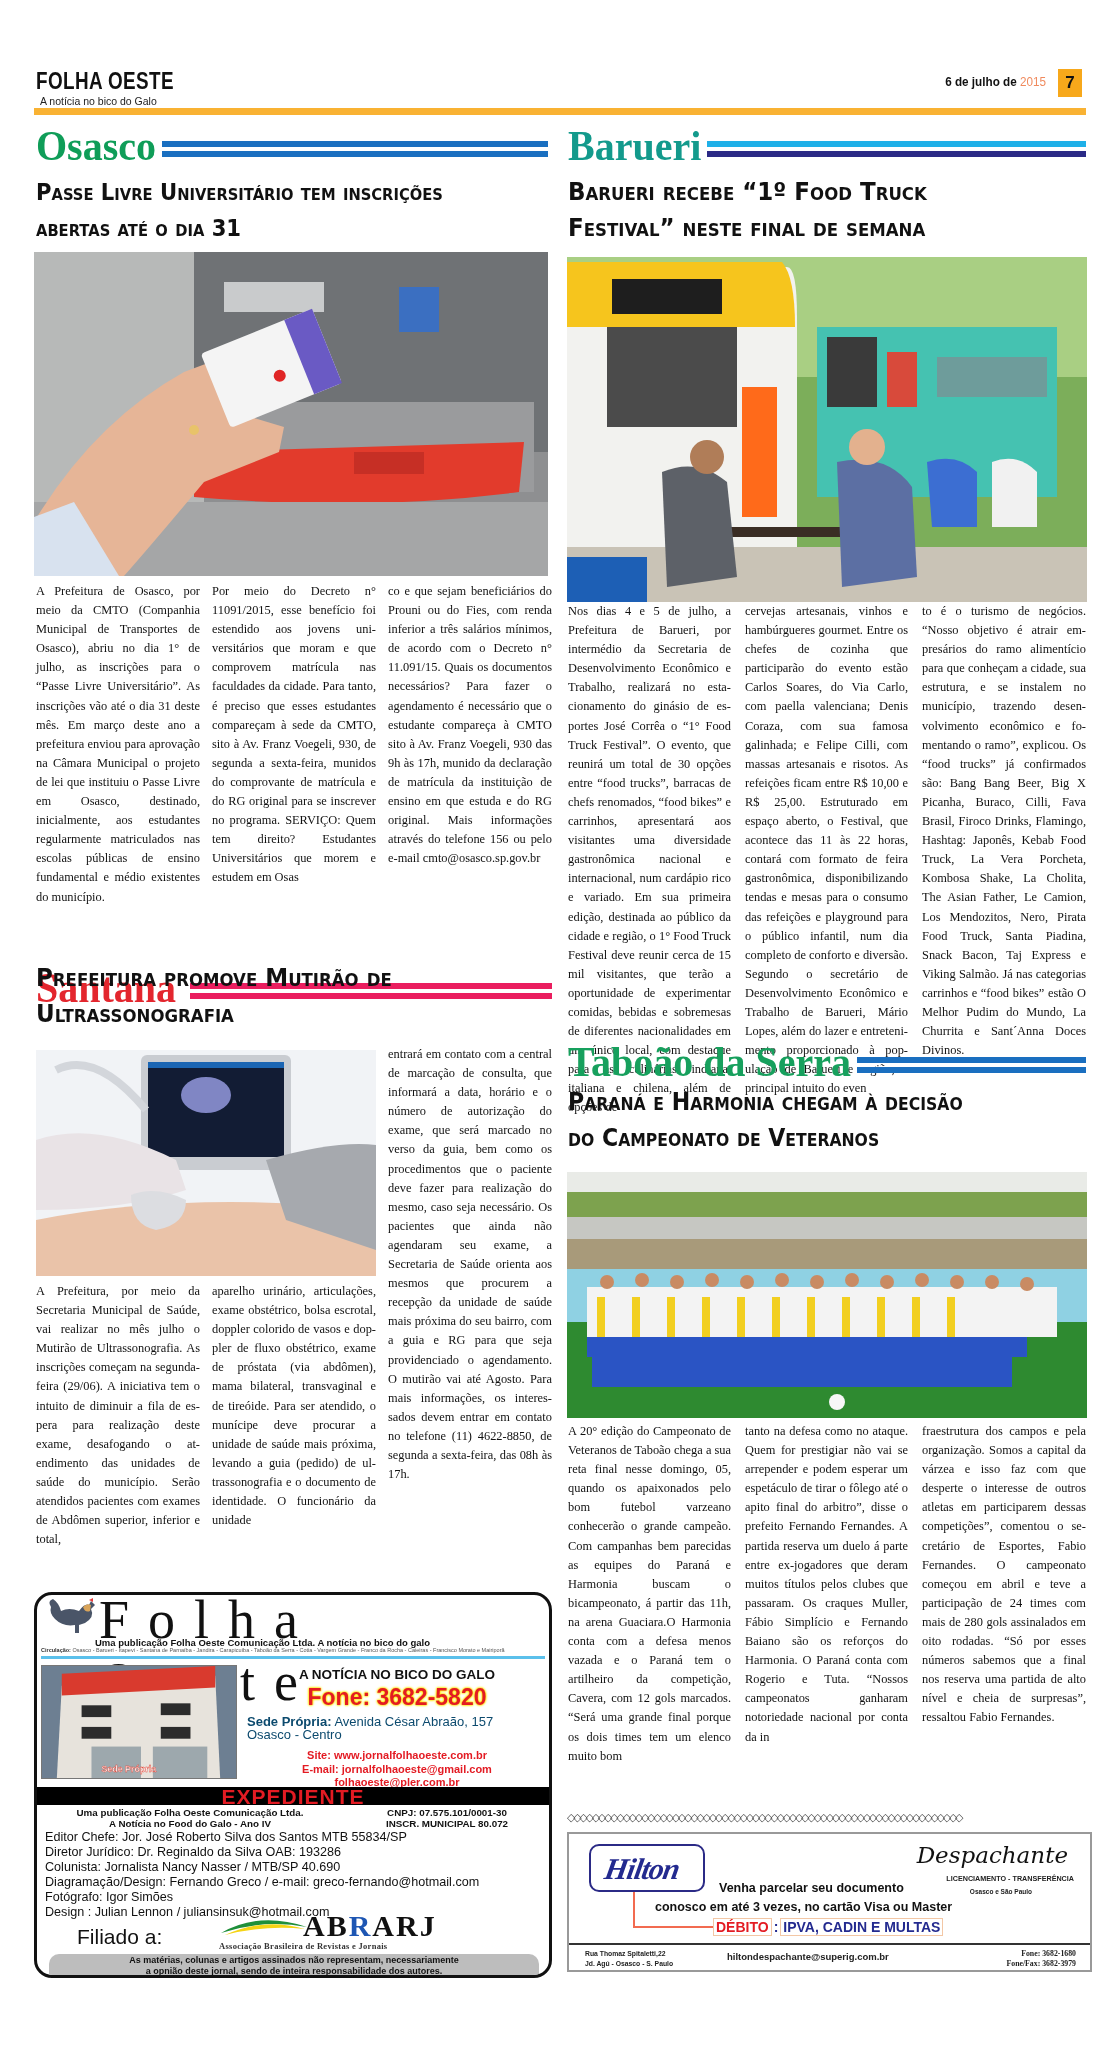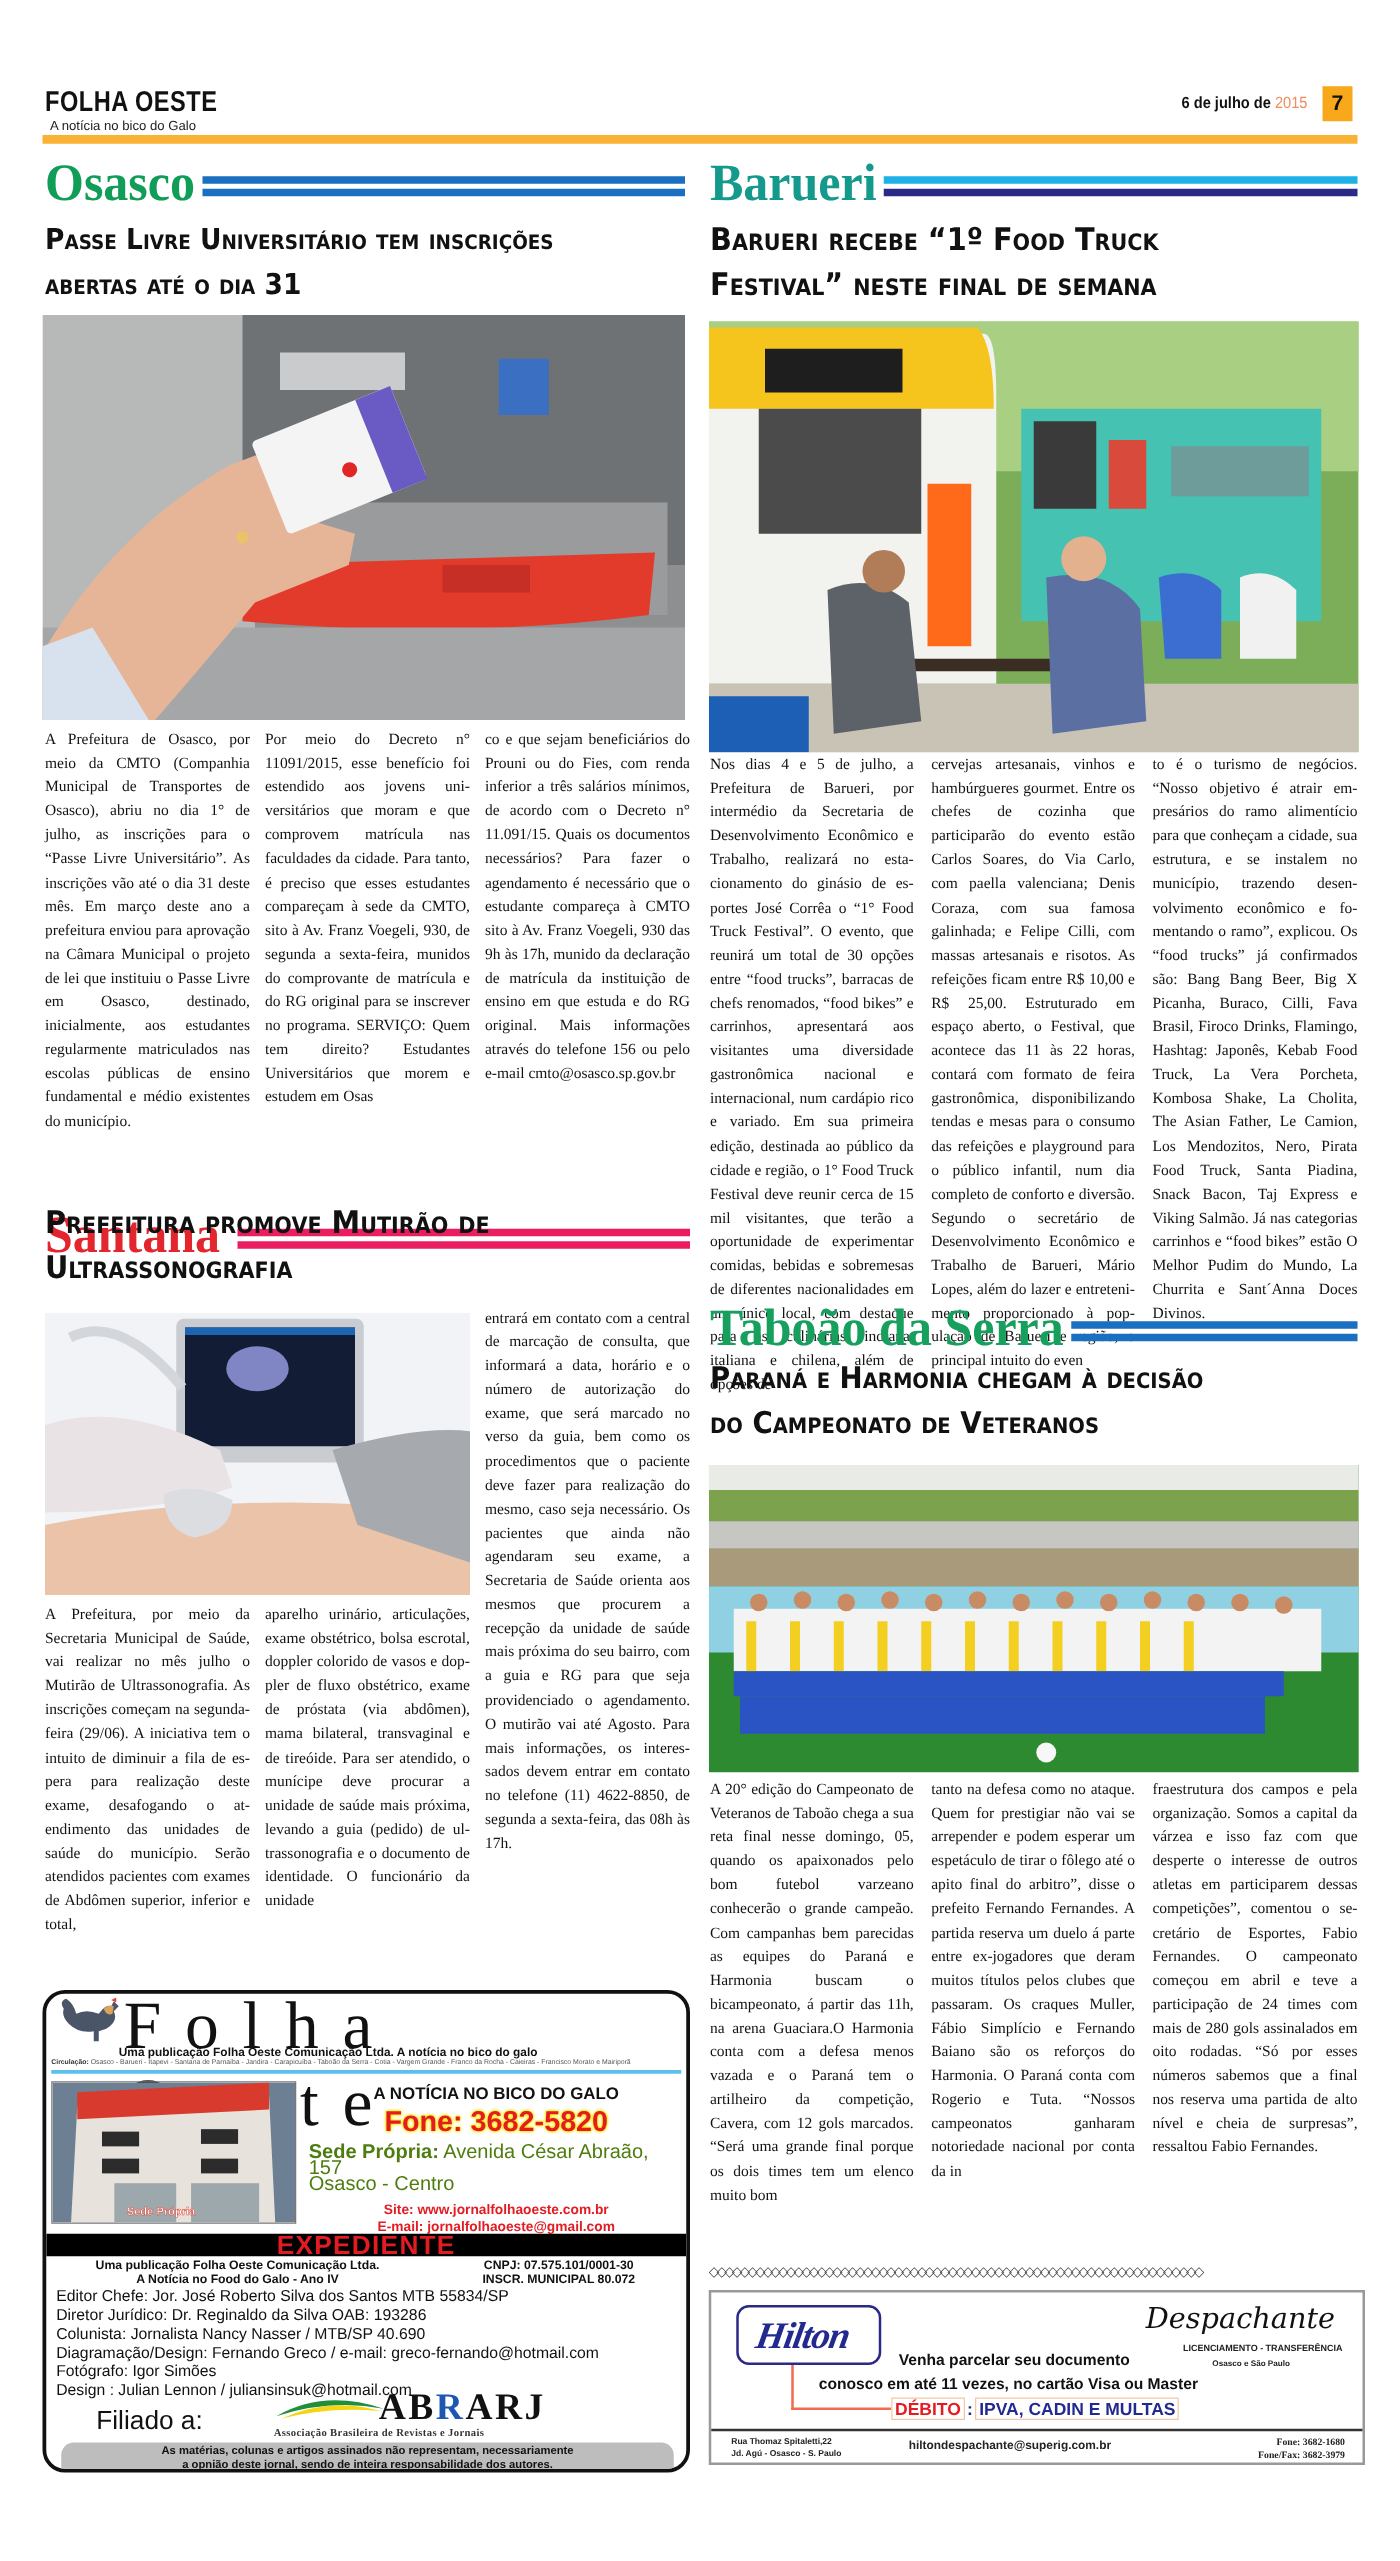--- a/index.html
+++ b/index.html
@@ -36,21 +36,21 @@
   .fo-logo { position: absolute; left: 62px; top: -6px; font-family: "Liberation Serif", serif; font-size: 54px; letter-spacing: 19px; color: #111; }
   .fo-rooster { position: absolute; left: 8px; top: 2px; width: 52px; height: 38px; }
   .fo-tagline { position: absolute; left: 58px; top: 42px; font-family: "Liberation Sans", sans-serif; font-weight: bold; font-size: 9.5px; color: #111; white-space: nowrap; }
   .fo-circ { position: absolute; left: 4px; top: 52px; font-family: "Liberation Sans", sans-serif; font-size: 5.5px; color: #555; white-space: nowrap; }
   .fo-circ b { color: #333; }
   .fo-blue-rule { position: absolute; left: 4px; top: 61px; width: 504px; height: 3px; background: #5bc0eb; }
   .fo-building { position: absolute; left: 4px; top: 70px; width: 196px; height: 114px; border: 1px solid #777; }
   .fo-right { position: absolute; left: 210px; top: 72px; width: 300px; font-family: "Liberation Sans", sans-serif; }
   .fo-noticia { text-align: center; font-weight: bold; font-size: 13.5px; color: #111; }
   .fo-fone { text-align: center; font-weight: bold; font-size: 23px; color: #e31b23; text-shadow: 0 0 2px #ffe600, 0 0 2px #ffe600, 0 0 3px #ffe600; margin-top: 2px; }
-  .fo-sede { font-size: 16px; margin-top: 4px; color: #4d7c0f; line-height: 13px; }
+  .fo-sede { font-size: 13px; margin-top: 4px; color: #0c4a6e; line-height: 13px; }
   .fo-sede b { font-weight: bold; }
   .fo-links { text-align: center; font-size: 11px; font-weight: bold; color: #e31b23; margin-top: 8px; line-height: 13.5px; }
   .fo-exp-bar { position: absolute; left: 0; top: 192px; width: 100%; height: 18px; background: #000000; text-align: center; font-family: "Liberation Sans", sans-serif; font-weight: bold; font-size: 21px; color: #e31b23; line-height: 20px; letter-spacing: 1px; }
   .fo-exp { position: absolute; left: 8px; top: 212px; width: 502px; font-family: "Liberation Sans", sans-serif; }
   .fo-pub-row { display: flex; justify-content: space-between; font-size: 9.8px; font-weight: bold; line-height: 11px; }
   .fo-pub-row .l { text-align: center; width: 290px; }
   .fo-pub-row .r { text-align: center; width: 200px; }
   .fo-staff { font-size: 12.6px; line-height: 15px; margin-top: 1px; color: #111; }
   .fo-filiado { position: absolute; left: 40px; top: 330px; font-family: "Liberation Sans", sans-serif; font-size: 21px; color: #111; }
   .fo-abrarj { position: absolute; left: 182px; top: 318px; width: 290px; height: 40px; }
@@ -334,21 +334,21 @@
 
 <div class="abs hilton">
   <div class="h-logo-box">
     <div class="h-logo">Hilton</div>
   </div>
   <div class="h-connector"></div>
   <div class="h-desp">Despachante</div>
   <div class="h-lic">LICENCIAMENTO - TRANSFERÊNCIA</div>
   <div class="h-city">Osasco e São Paulo</div>
   <div class="h-line1">Venha parcelar seu documento</div>
-  <div class="h-line2">conosco em até 11 vezes, no cartão Visa ou Master</div>
+  <div class="h-line2">conosco em até 3 vezes, no cartão Visa ou Master</div>
   <div class="h-debito">
     <span class="d1">DÉBITO</span>
     <span class="sep">:</span>
     <span class="d2">IPVA, CADIN E MULTAS</span>
   </div>
   <div class="h-rule"></div>
   <div class="h-addr">
     <div>Rua Thomaz Spitaletti,22</div>
     <div>Jd. Agú - Osasco - S. Paulo</div>
   </div>

